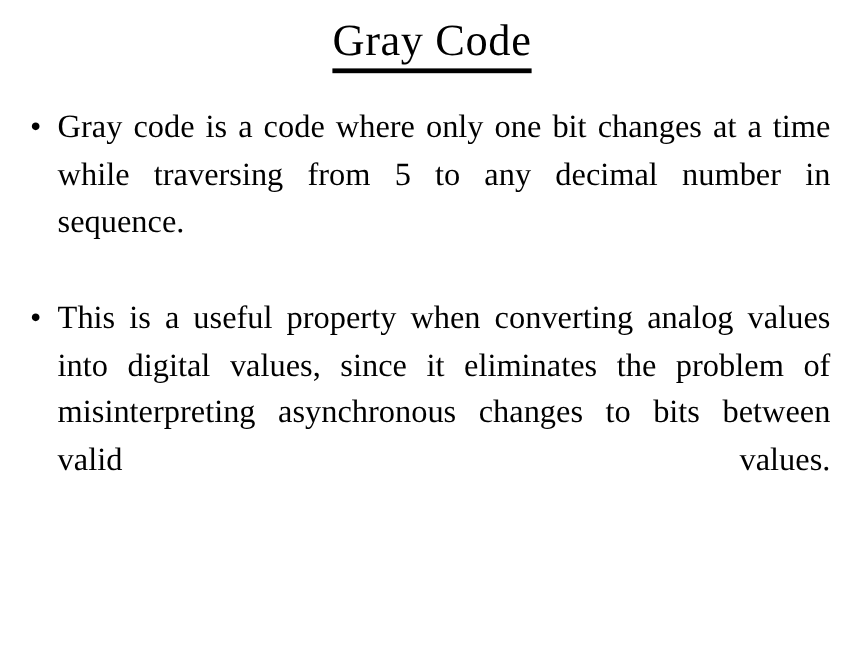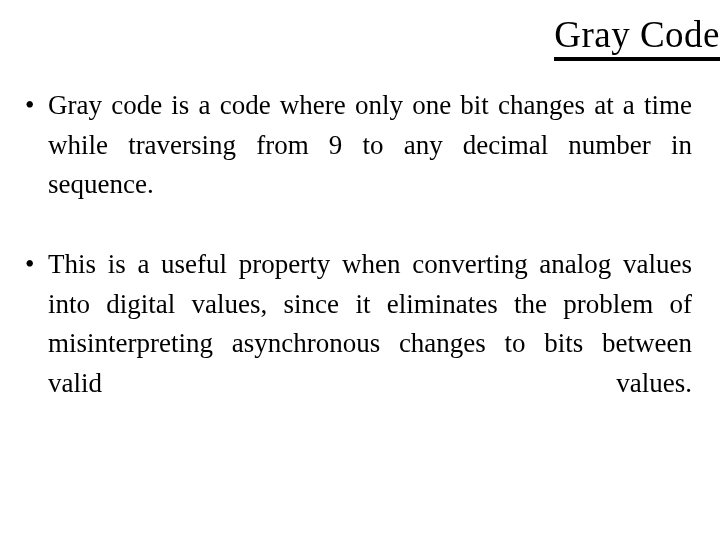--- a/index.html
+++ b/index.html
@@ -19,21 +19,21 @@
     width: 720px;
     height: 540px;
     background: #ffffff;
     box-sizing: border-box;
   }
   .slide-title {
     position: absolute;
     top: 14px;
     left: 0;
     width: 720px;
-    text-align: right;
+    text-align: center;
     font-size: 37px;
     line-height: 42px;
     font-weight: normal;
     letter-spacing: 0.5px;
     margin: 0;
     white-space: nowrap;
   }
   .slide-title .title-text {
     display: inline-block;
     border-bottom: 4px solid #000000;
@@ -78,21 +78,21 @@
 <div class="slide">
 
   <h1 class="slide-title">
     <span class="title-text">Gray Code</span>
   </h1>
 
   <div class="body-block">
 
     <div class="bullet-item">
       <span class="bullet-mark">•</span>
-      <span class="bullet-text">Gray code is a code where only one bit changes at a time while traversing from 9 to any decimal number in sequence.</span>
+      <span class="bullet-text">Gray code is a code where only one bit changes at a time while traversing from 5 to any decimal number in sequence.</span>
     </div>
 
     <div class="bullet-item">
       <span class="bullet-mark">•</span>
       <span class="bullet-text">This is a useful property when converting analog values into digital values, since it eliminates the problem of misinterpreting asynchronous changes to bits between valid values.</span>
     </div>
 
   </div>
 
 </div>

